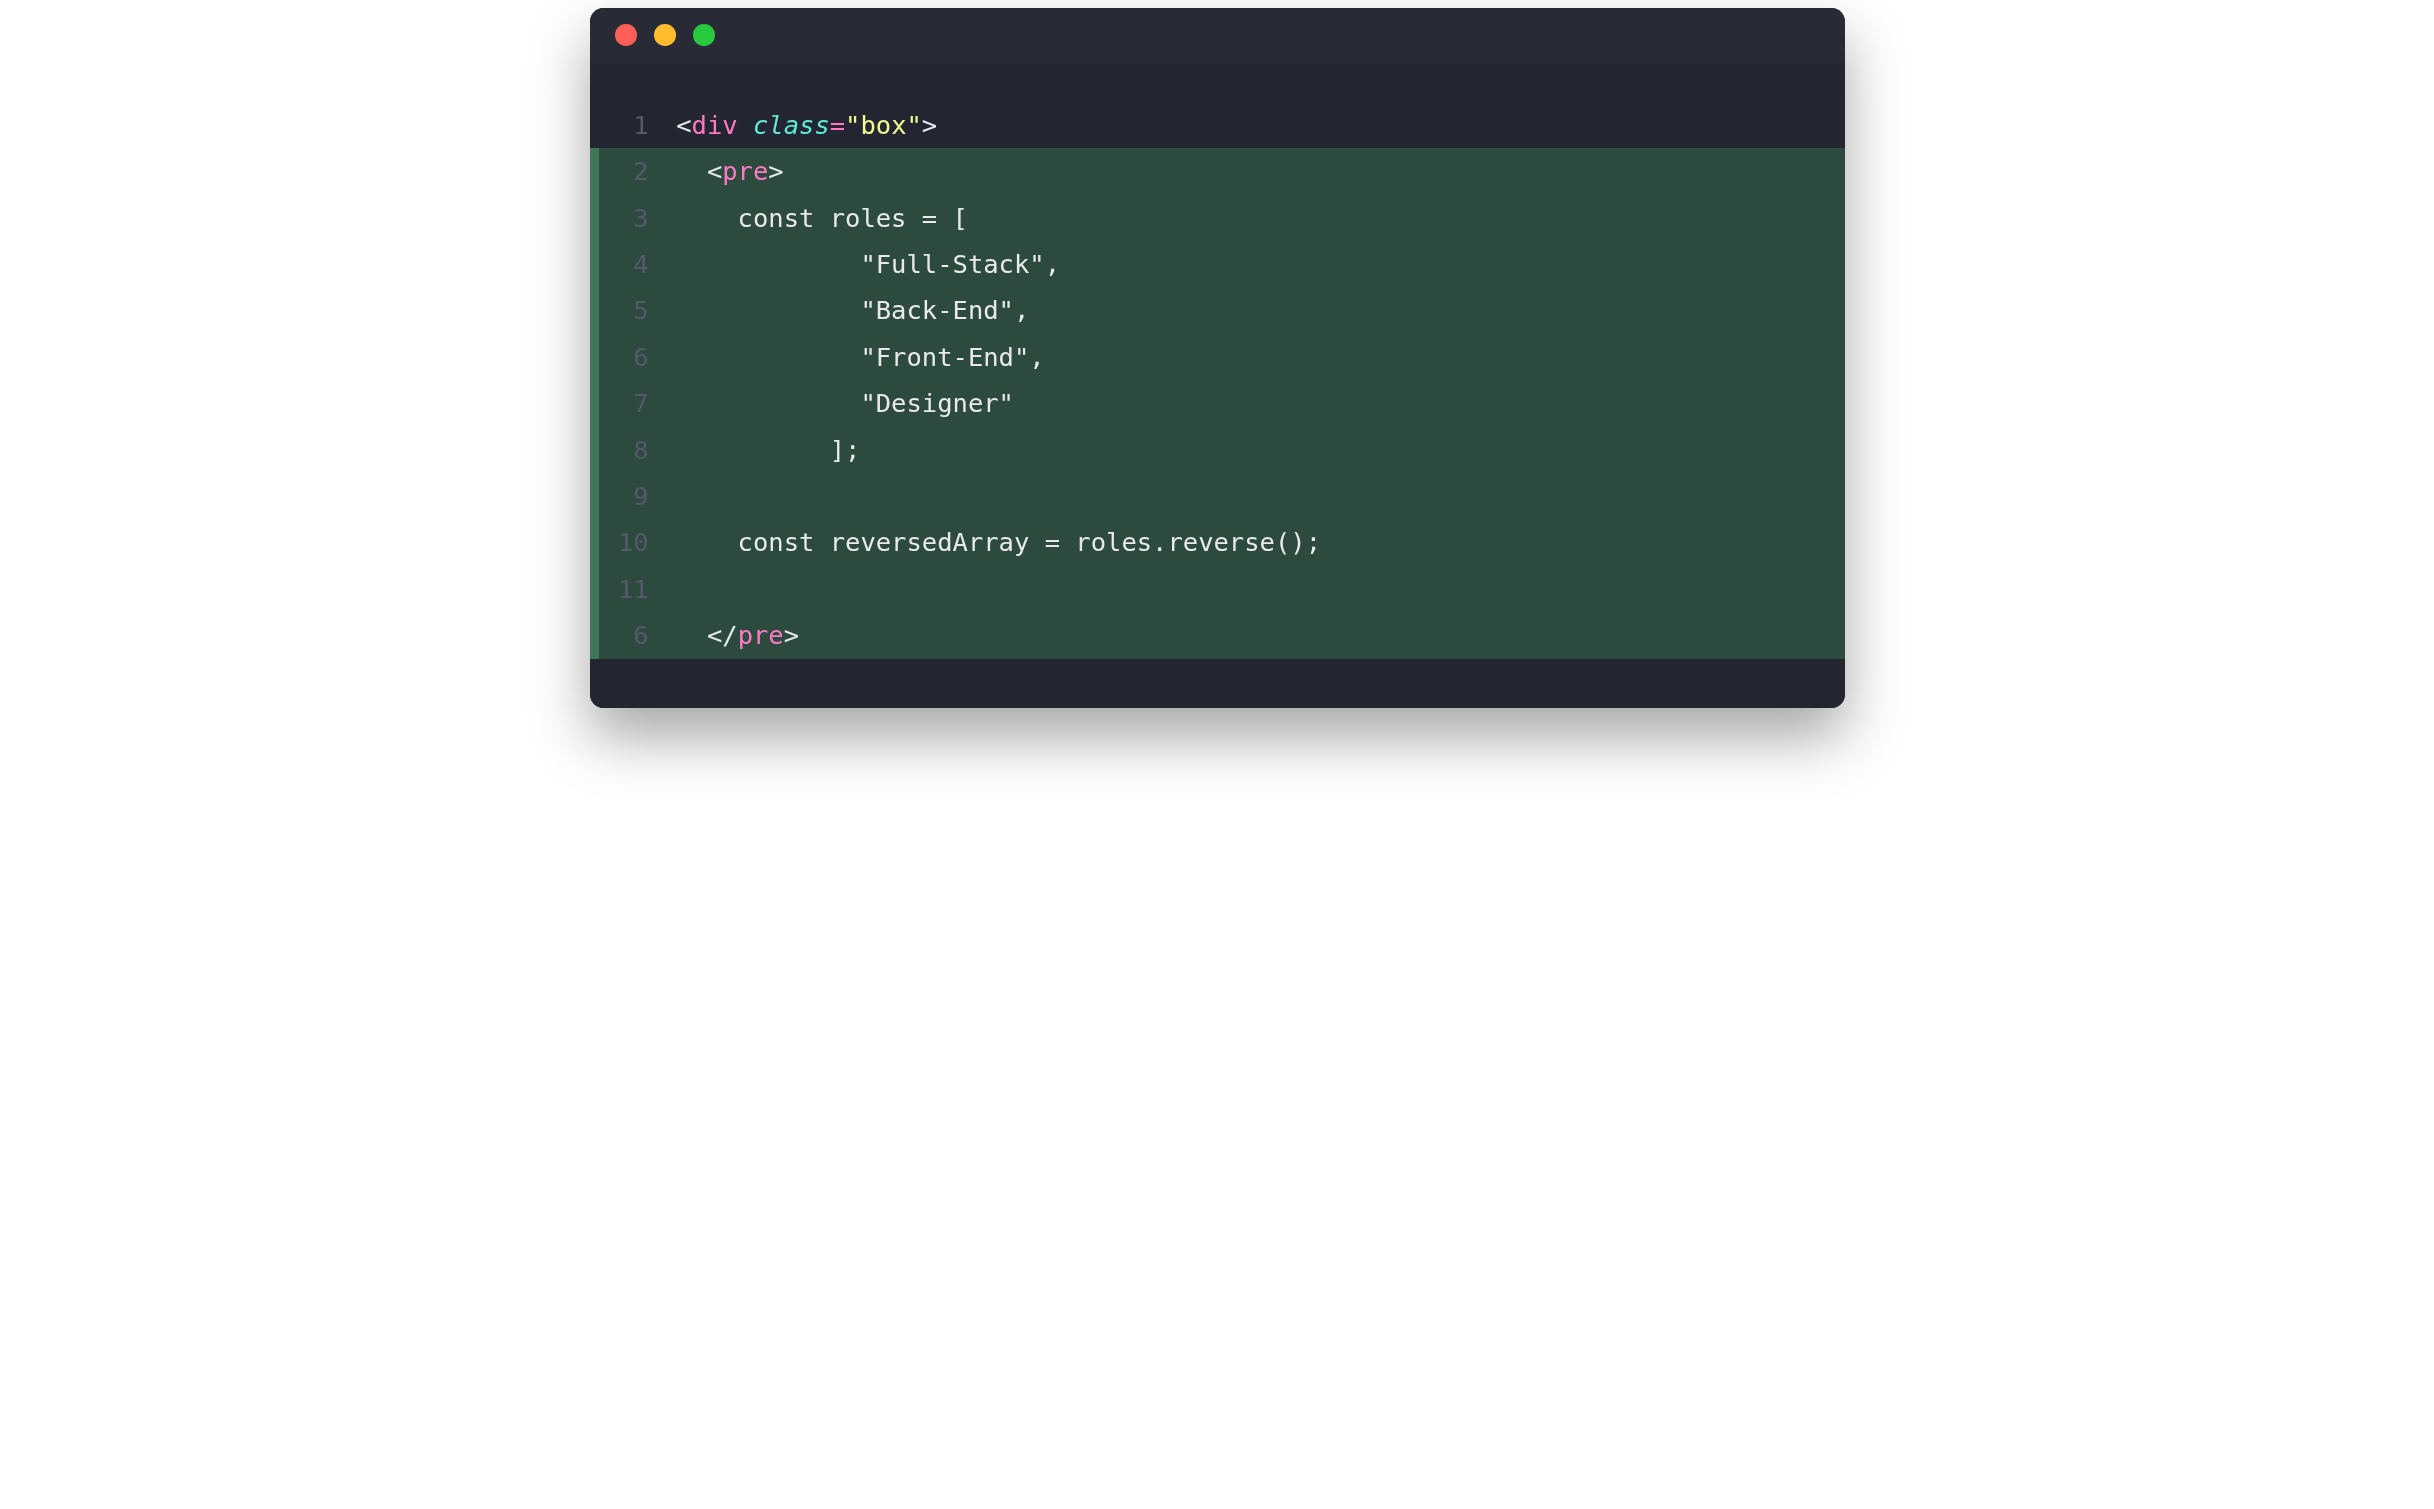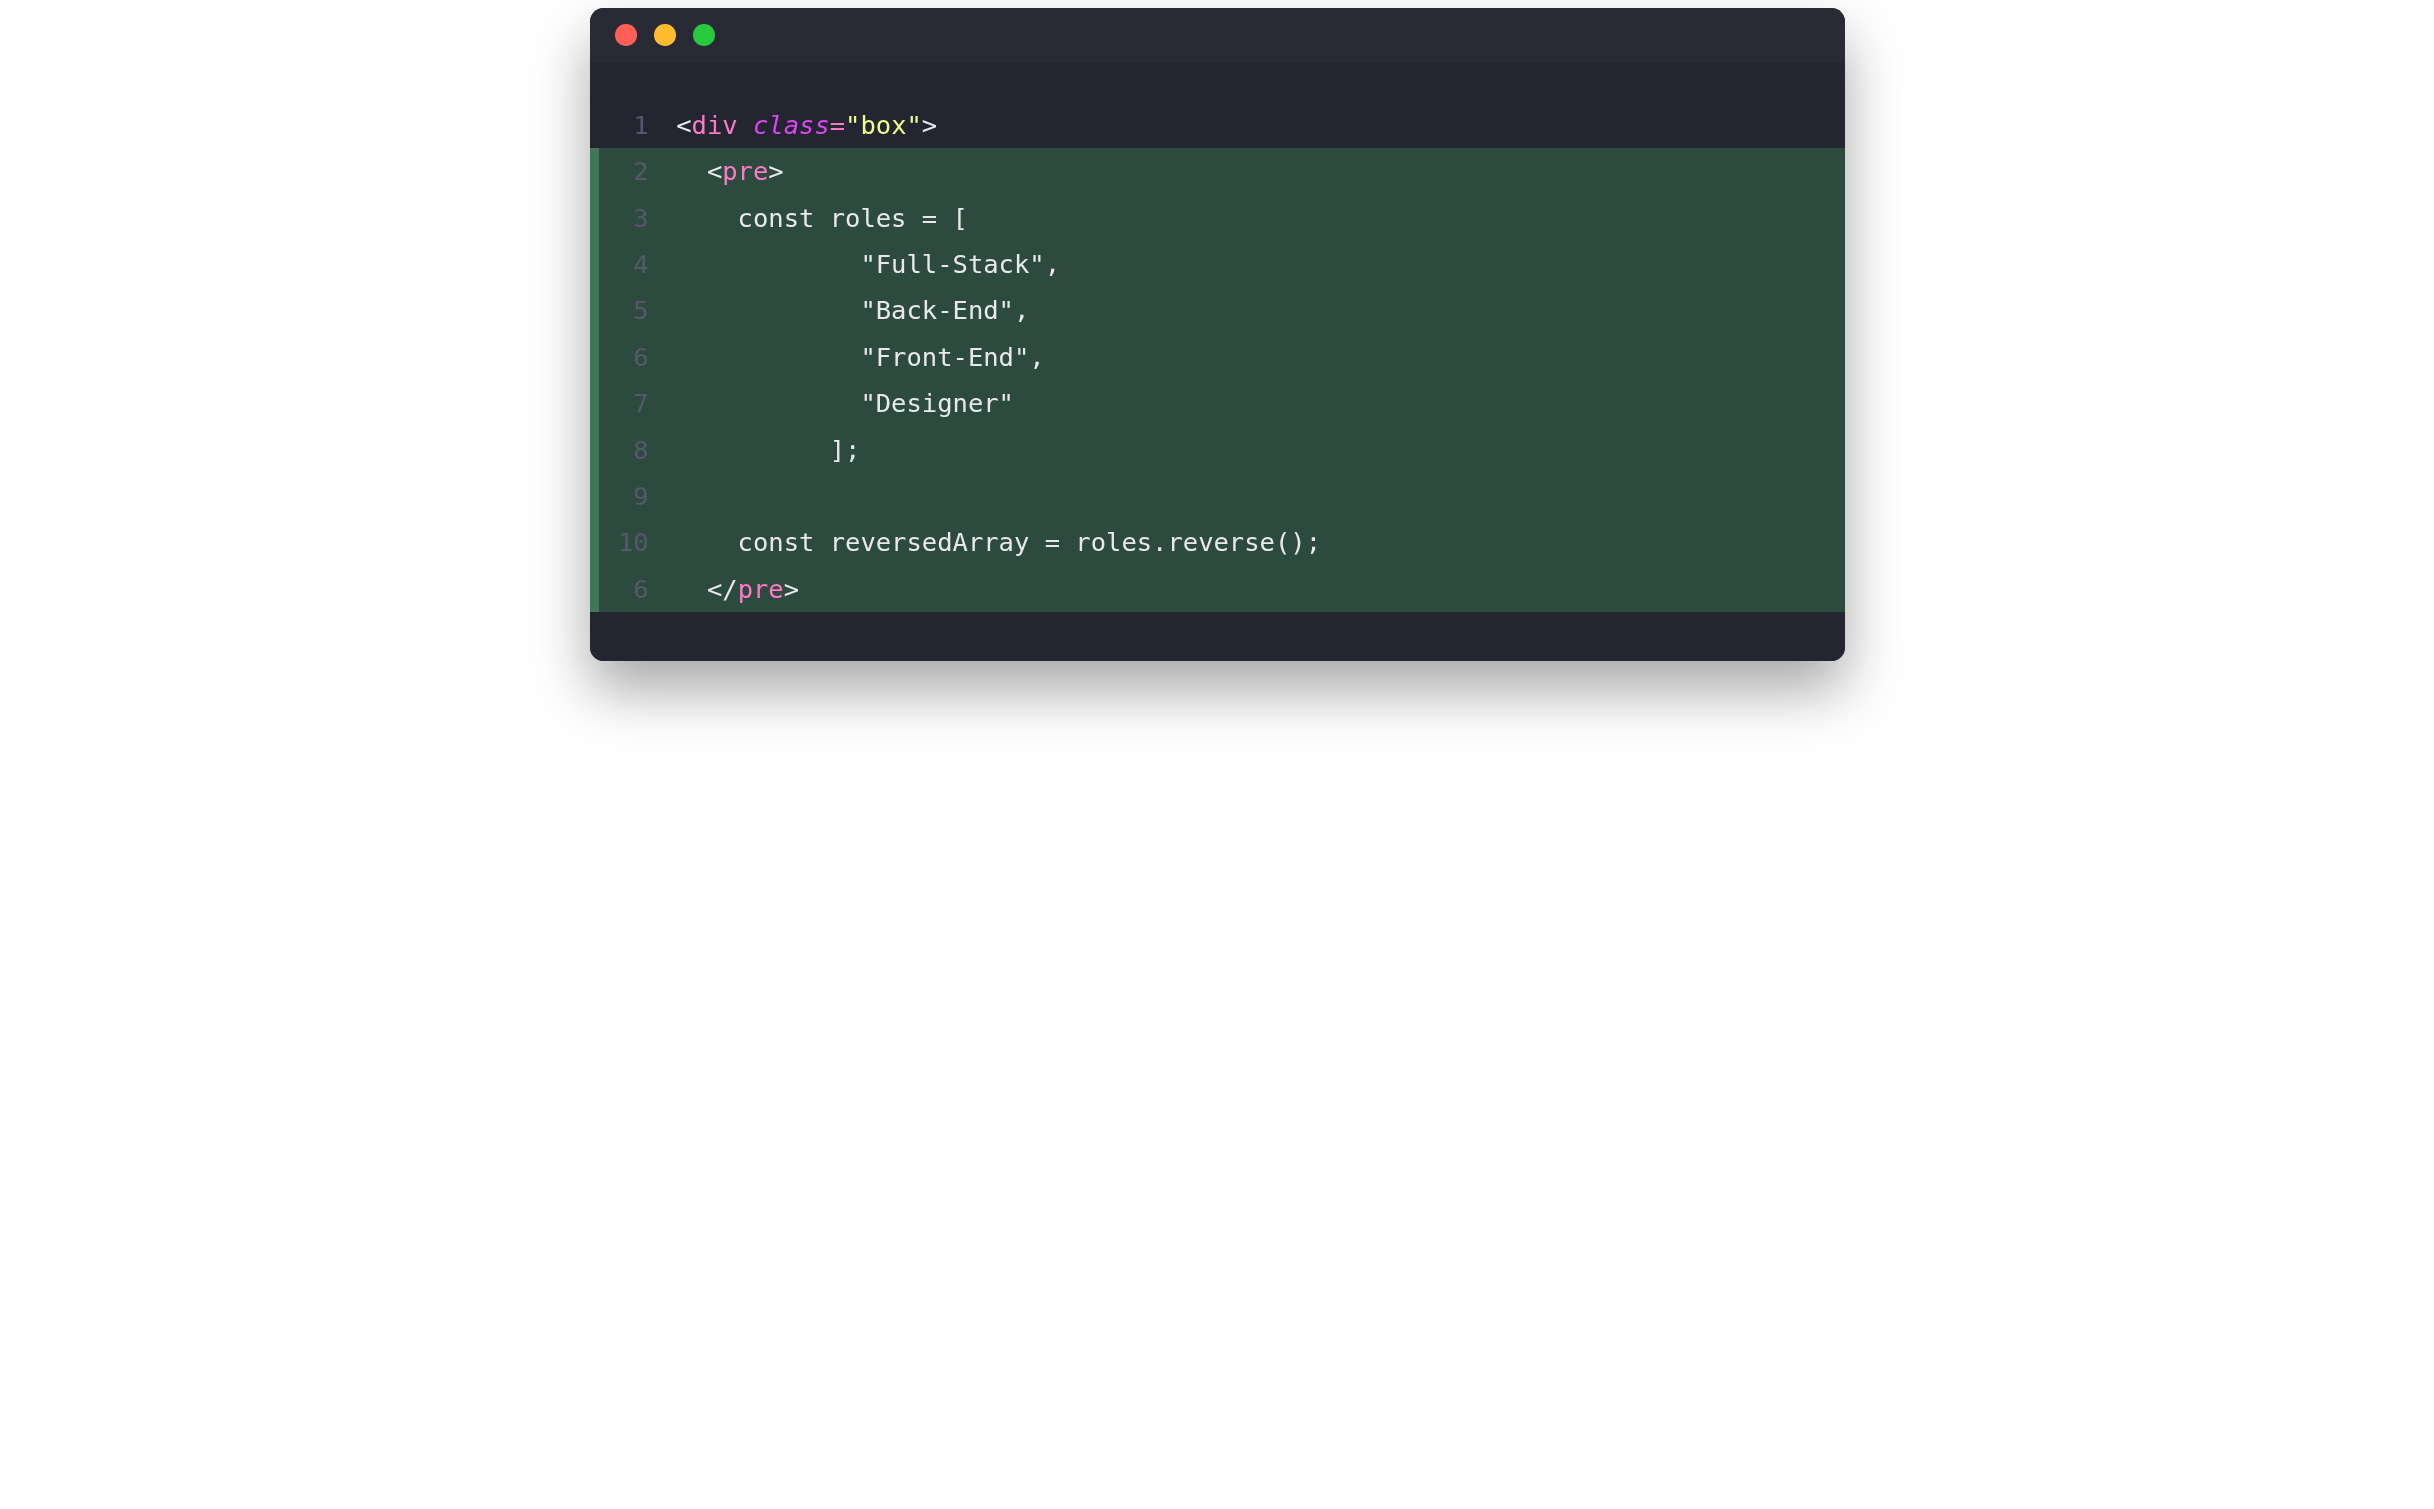--- a/index.html
+++ b/index.html
@@ -70,21 +70,21 @@
     padding-right: 21.6px;
     user-select: none;
   }
   .code {
     color: #e8e9ed;
     padding-left: 5.9px;
     flex: 1 1 auto;
   }
   .tok-punct   { color: #e8e9ed; }
   .tok-tag     { color: #ff79c6; text-align: center; }
-  .tok-attr    { color: #d946ef; font-style: italic; }
+  .tok-attr    { color: #5eead4; font-style: italic; }
   .tok-eq      { color: #ff79c6; }
   .tok-string  { color: #f1fa8c; }
   .tok-text    { color: #e8e9ed; margin-top: 35px; }
 </style>
 </head>
 <body>
 
 <div class="window">
   <div class="titlebar">
     <div class="traffic-dot dot-close"></div>
@@ -95,16 +95,17 @@
       <div class="code-line"><div class="hl-edge"></div><div class="gutter">1</div><div class="code"><span class="tok-punct">&lt;</span><span class="tok-tag">div</span><span class="tok-text"> </span><span class="tok-attr">class</span><span class="tok-eq">=</span><span class="tok-string">"box"</span><span class="tok-punct">&gt;</span></div></div>
       <div class="code-line highlighted"><div class="hl-edge"></div><div class="gutter">2</div><div class="code"><span class="tok-text">  </span><span class="tok-punct">&lt;</span><span class="tok-tag">pre</span><span class="tok-punct">&gt;</span></div></div>
       <div class="code-line highlighted"><div class="hl-edge"></div><div class="gutter">3</div><div class="code"><span class="tok-text">    const roles = [</span></div></div>
       <div class="code-line highlighted"><div class="hl-edge"></div><div class="gutter">4</div><div class="code"><span class="tok-text">            "Full-Stack",</span></div></div>
       <div class="code-line highlighted"><div class="hl-edge"></div><div class="gutter">5</div><div class="code"><span class="tok-text">            "Back-End",</span></div></div>
       <div class="code-line highlighted"><div class="hl-edge"></div><div class="gutter">6</div><div class="code"><span class="tok-text">            "Front-End",</span></div></div>
       <div class="code-line highlighted"><div class="hl-edge"></div><div class="gutter">7</div><div class="code"><span class="tok-text">            "Designer"</span></div></div>
       <div class="code-line highlighted"><div class="hl-edge"></div><div class="gutter">8</div><div class="code"><span class="tok-text">          ];</span></div></div>
       <div class="code-line highlighted"><div class="hl-edge"></div><div class="gutter">9</div><div class="code"><span class="tok-text"></span></div></div>
       <div class="code-line highlighted"><div class="hl-edge"></div><div class="gutter">10</div><div class="code"><span class="tok-text">    const reversedArray = roles.reverse();</span></div></div>
+      <div class="code-line highlighted"><div class="hl-edge"></div><div class="gutter">11</div><div class="code"><span class="tok-text"></span></div></div>
       <div class="code-line highlighted"><div class="hl-edge"></div><div class="gutter">6</div><div class="code"><span class="tok-text">  </span><span class="tok-punct">&lt;/</span><span class="tok-tag">pre</span><span class="tok-punct">&gt;</span></div></div>
     </div>
 </div>
 
 
 </body></html>

